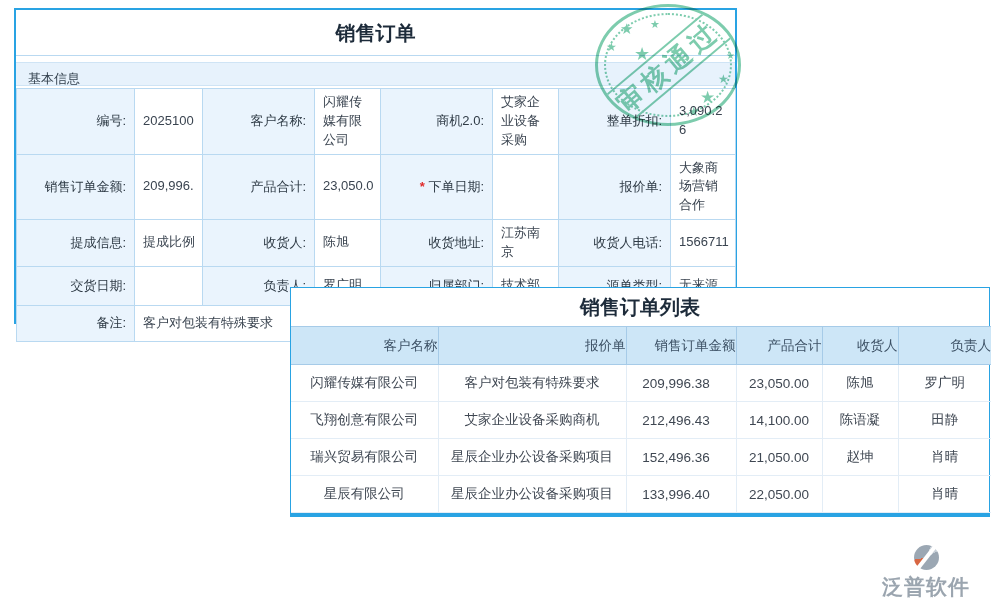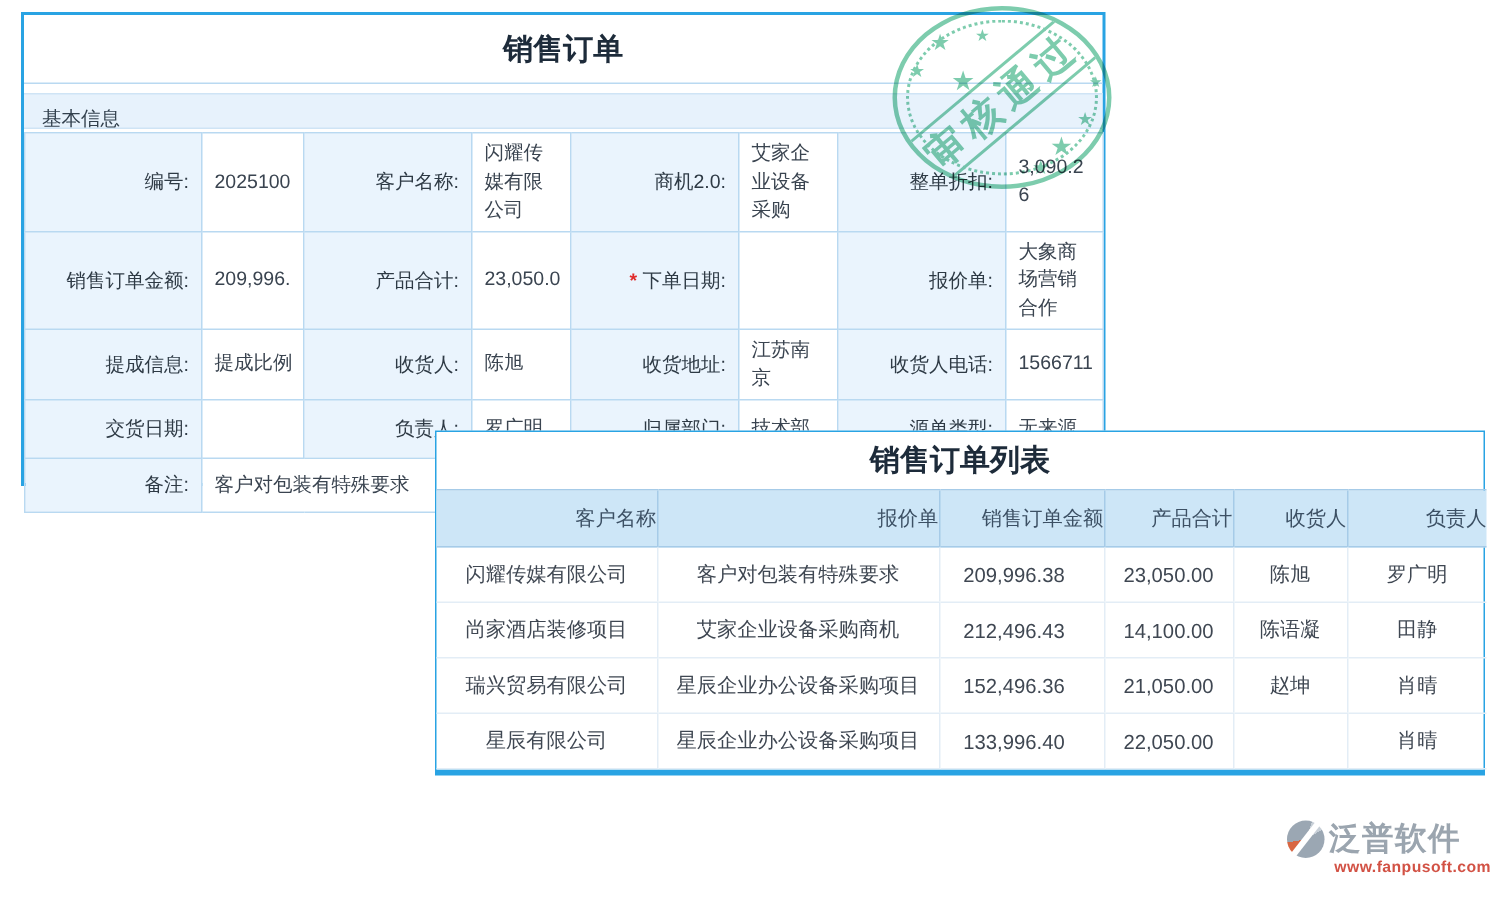--- a/index.html
+++ b/index.html
@@ -41,21 +41,21 @@
   .stamp-clip { position:absolute; inset:0; border-radius:50%; overflow:hidden; }
   .stamp-dotted { position:absolute; inset:6px; border:2px dotted #5cbf99; border-radius:50%; }
   .stamp-band { position:absolute; left:-28px; top:41px; width:196px; height:38px;
     border-top:2px solid #5cbf99; border-bottom:2px solid #5cbf99;
     transform:rotate(-40deg); display:flex; align-items:center; justify-content:center; }
   .stamp-band span { font-size:26px; font-weight:bold; color:#5cbf99; letter-spacing:5px; white-space:nowrap; }
   .stamp .star { position:absolute; color:#5cbf99; line-height:1; }
 
   
   .brand { position:absolute; left:858px; top:545px; width:136px; z-index:40; opacity:.92; pointer-events:none; }
-  .brand-row { display:flex; align-items:center; gap:3px; }
+  .brand-row { display:flex; align-items:center; gap:3px;flex-direction:column; }
   .brand-icon { width:25px; height:25px; border-radius:50%; flex:0 0 auto;
     background:conic-gradient(from 215deg, #d55a33 0 45deg, #93a0ad 45deg 165deg, #c3cbd4 165deg 205deg, #93a0ad 205deg 360deg); position:relative; }
   .brand-icon::after { content:""; position:absolute; left:10px; top:-2px; width:4px; height:30px;
     background:#fff; transform:rotate(38deg); }
   .brand-name { font-size:21px; font-weight:bold; color:#939ea9; letter-spacing:1px; white-space:nowrap; }
   .brand-url { font-size:10.5px; font-weight:bold; color:#cf4436; text-align:right; margin-top:-1px; letter-spacing:.3px; }
 </style>
 </head>
 <body>
 
@@ -165,21 +165,21 @@
       <tbody>
           <tr>
             <td class="cell-link">闪耀传媒有限公司</td>
             <td class="cell-link">客户对包装有特殊要求</td>
             <td class="cell-num">209,996.38</td>
             <td>23,050.00</td>
             <td>陈旭</td>
             <td class="cell-link">罗广明</td>
           </tr>
           <tr>
-            <td class="cell-link">尚家酒店装修项目</td>
+            <td class="cell-link">飞翔创意有限公司</td>
             <td class="cell-link">艾家企业设备采购商机</td>
             <td class="cell-num">212,496.43</td>
             <td>14,100.00</td>
             <td>陈语凝</td>
             <td class="cell-link">田静</td>
           </tr>
           <tr>
             <td class="cell-link">瑞兴贸易有限公司</td>
             <td class="cell-link">星辰企业办公设备采购项目</td>
             <td class="cell-num">152,496.36</td>

